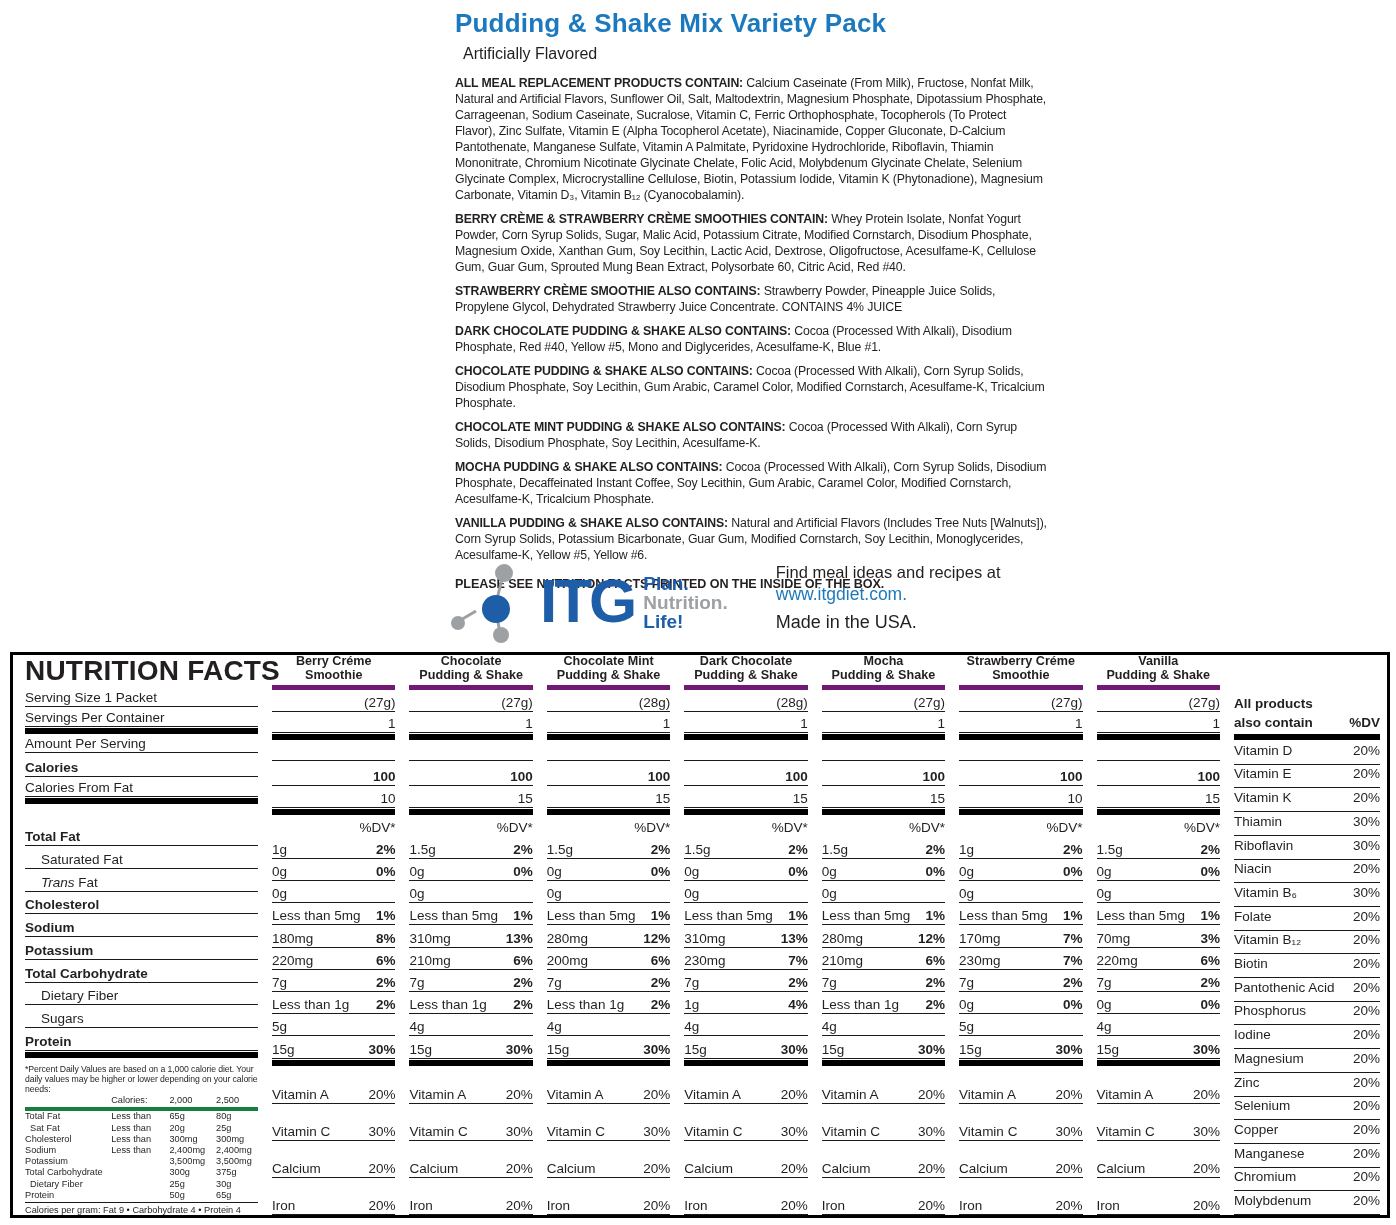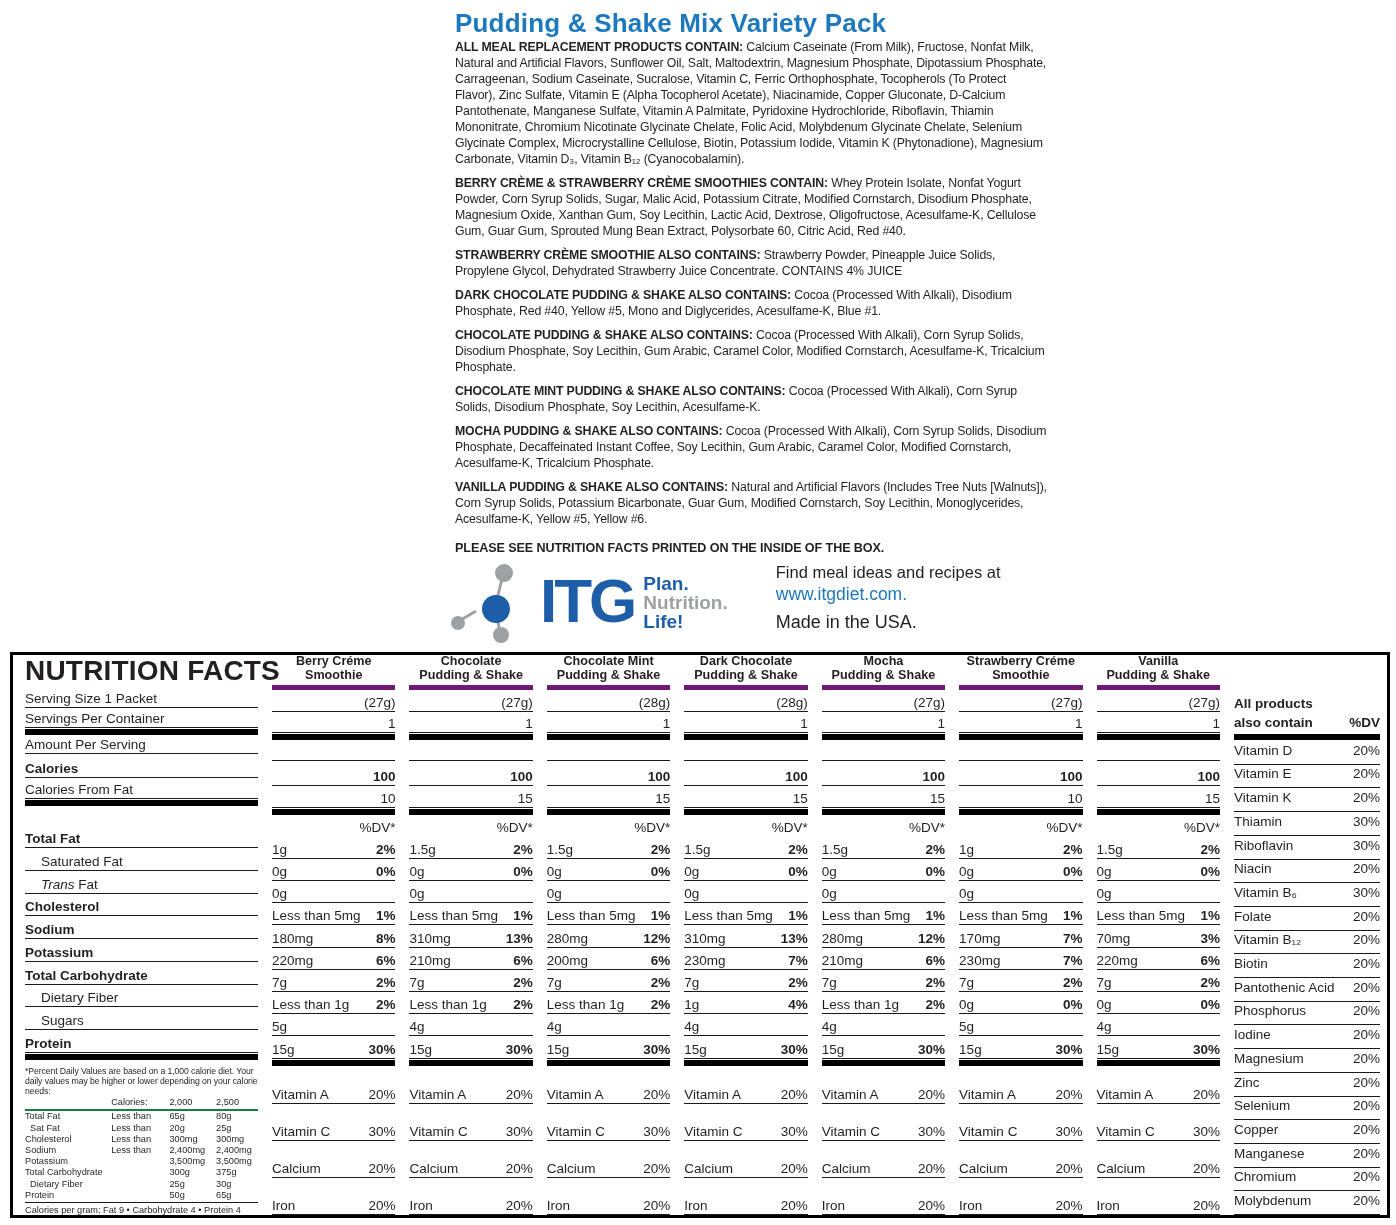--- a/index.html
+++ b/index.html
@@ -41,36 +41,37 @@
   .bold{font-weight:bold;}
   .ind{padding-left:16px;}
   .bar{height:6px;background:#000;margin:1px 0;flex:0 0 auto;}
   .prod-name{height:36px;border-bottom:5px solid #701a75;display:flex;flex-direction:column;justify-content:flex-end;
              align-items:center;text-align:center;font-weight:bold;font-size:12.6px;line-height:13.5px;padding-bottom:3px;box-sizing:border-box;}
   .dvv{font-weight:bold;}
   
   .footnote{flex:1;display:flex;flex-direction:column;}
   .fn-text{font-size:8.7px;line-height:10.2px;padding-top:5px;letter-spacing:-.1px;}
   .fn-grid{display:grid;grid-template-columns:37% 25% 20% 18%;font-size:9.2px;line-height:11.2px;margin-top:1px;}
-  .fn-grid .fnh{border-bottom:2px solid #15803d;padding-bottom:1px;}
+  .fn-grid .fnh{border-bottom:4px solid #15803d;padding-bottom:1px;}
   .fn-grid .fnl{border-bottom:1px solid #1a1a1a;padding-bottom:1px;}
   .fn-cell{white-space:pre-wrap;}
   .fn-cpg{font-size:9.2px;margin-top:2px;}
   
   .ap-h1{font-weight:bold;font-size:13.5px;line-height:18px;}
   .ap-h2{font-weight:bold;font-size:13.5px;line-height:20px;display:flex;justify-content:space-between;align-items:flex-end;}
   .ap-rows{flex:1;display:flex;flex-direction:column;}
   .ap-row{flex:1;display:flex;justify-content:space-between;align-items:flex-end;
           border-bottom:1px solid #1a1a1a;font-size:13.5px;padding-bottom:6px;box-sizing:border-box;}
 </style>
 </head>
 <body>
 
 <div class="top">
   <h1 class="title">Pudding &amp; Shake Mix Variety Pack</h1>
+  <div class="subtitle">Artificially Flavored</div>
   <div id="ingredients-list">
       <div class="para"><b>ALL MEAL REPLACEMENT PRODUCTS CONTAIN: </b><span>Calcium Caseinate (From Milk), Fructose, Nonfat Milk, Natural and Artificial Flavors, Sunflower Oil, Salt, Maltodextrin, Magnesium Phosphate, Dipotassium Phosphate, Carrageenan, Sodium Caseinate, Sucralose, Vitamin C, Ferric Orthophosphate, Tocopherols (To Protect Flavor), Zinc Sulfate, Vitamin E (Alpha Tocopherol Acetate), Niacinamide, Copper Gluconate, D-Calcium Pantothenate, Manganese Sulfate, Vitamin A Palmitate, Pyridoxine Hydrochloride, Riboflavin, Thiamin Mononitrate, Chromium Nicotinate Glycinate Chelate, Folic Acid, Molybdenum Glycinate Chelate, Selenium Glycinate Complex, Microcrystalline Cellulose, Biotin, Potassium Iodide, Vitamin K (Phytonadione), Magnesium Carbonate, Vitamin D₃, Vitamin B₁₂ (Cyanocobalamin).</span></div>
       <div class="para"><b>BERRY CRÈME &amp; STRAWBERRY CRÈME SMOOTHIES CONTAIN: </b><span>Whey Protein Isolate, Nonfat Yogurt Powder, Corn Syrup Solids, Sugar, Malic Acid, Potassium Citrate, Modified Cornstarch, Disodium Phosphate, Magnesium Oxide, Xanthan Gum, Soy Lecithin, Lactic Acid, Dextrose, Oligofructose, Acesulfame-K, Cellulose Gum, Guar Gum, Sprouted Mung Bean Extract, Polysorbate 60, Citric Acid, Red #40.</span></div>
       <div class="para"><b>STRAWBERRY CRÈME SMOOTHIE ALSO CONTAINS: </b><span>Strawberry Powder, Pineapple Juice Solids, Propylene Glycol, Dehydrated Strawberry Juice Concentrate. CONTAINS 4% JUICE</span></div>
       <div class="para"><b>DARK CHOCOLATE PUDDING &amp; SHAKE ALSO CONTAINS: </b><span>Cocoa (Processed With Alkali), Disodium Phosphate, Red #40, Yellow #5, Mono and Diglycerides, Acesulfame-K, Blue #1.</span></div>
       <div class="para"><b>CHOCOLATE PUDDING &amp; SHAKE ALSO CONTAINS: </b><span>Cocoa (Processed With Alkali), Corn Syrup Solids, Disodium Phosphate, Soy Lecithin, Gum Arabic, Caramel Color, Modified Cornstarch, Acesulfame-K, Tricalcium Phosphate.</span></div>
       <div class="para"><b>CHOCOLATE MINT PUDDING &amp; SHAKE ALSO CONTAINS: </b><span>Cocoa (Processed With Alkali), Corn Syrup Solids, Disodium Phosphate, Soy Lecithin, Acesulfame-K.</span></div>
       <div class="para"><b>MOCHA PUDDING &amp; SHAKE ALSO CONTAINS: </b><span>Cocoa (Processed With Alkali), Corn Syrup Solids, Disodium Phosphate, Decaffeinated Instant Coffee, Soy Lecithin, Gum Arabic, Caramel Color, Modified Cornstarch, Acesulfame-K, Tricalcium Phosphate.</span></div>
       <div class="para"><b>VANILLA PUDDING &amp; SHAKE ALSO CONTAINS: </b><span>Natural and Artificial Flavors (Includes Tree Nuts [Walnuts]), Corn Syrup Solids, Potassium Bicarbonate, Guar Gum, Modified Cornstarch, Soy Lecithin, Monoglycerides, Acesulfame-K, Yellow #5, Yellow #6.</span></div>
     </div>

